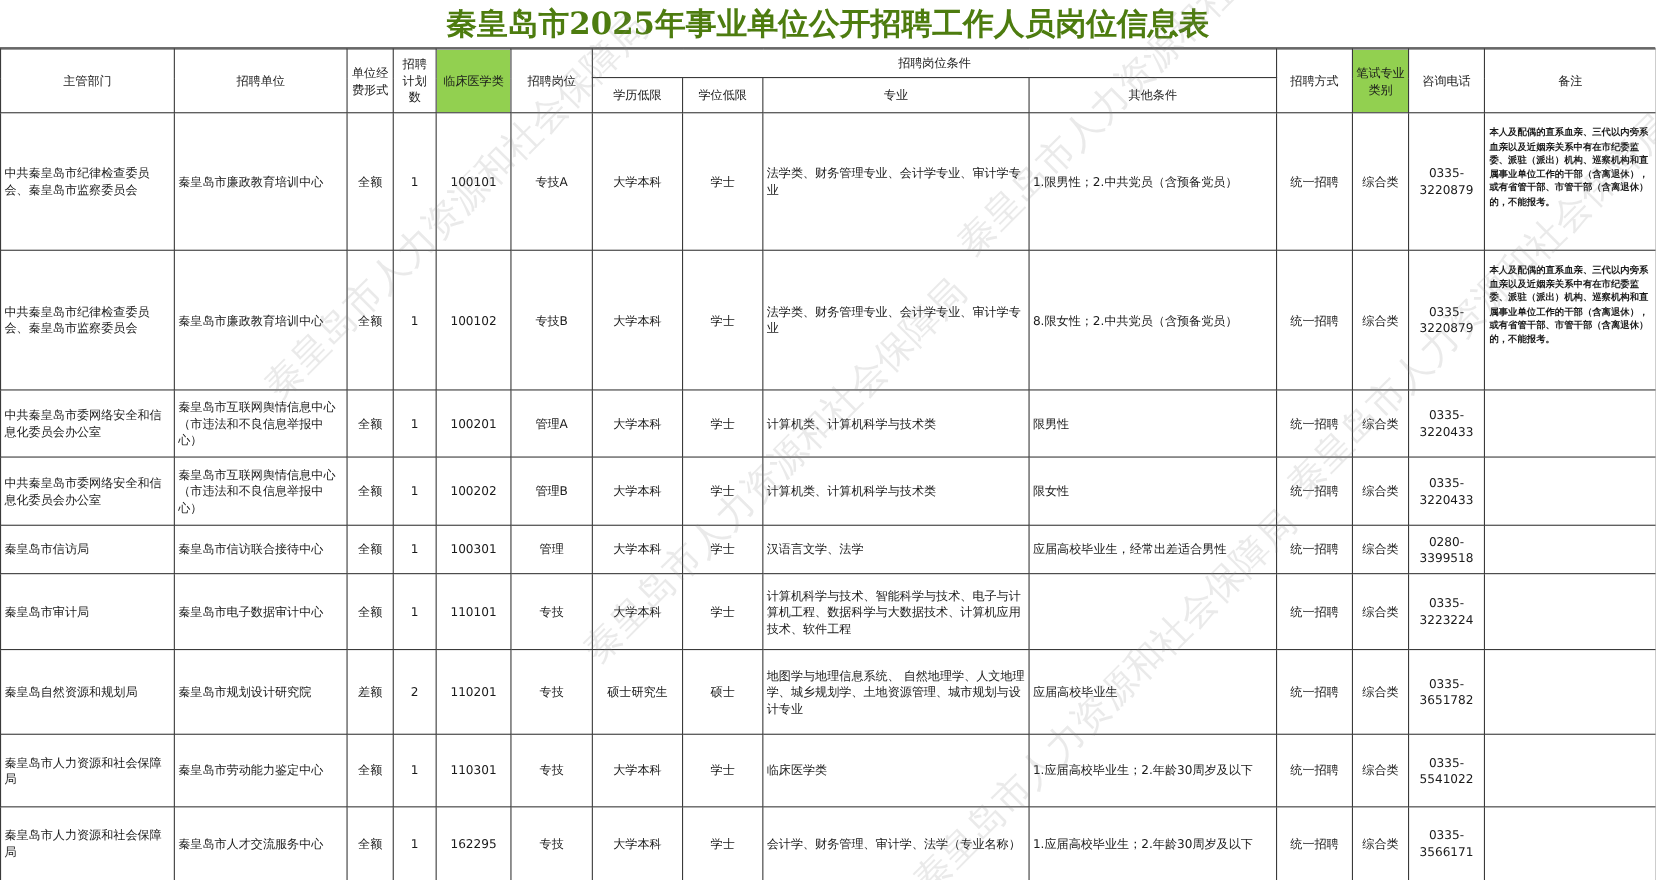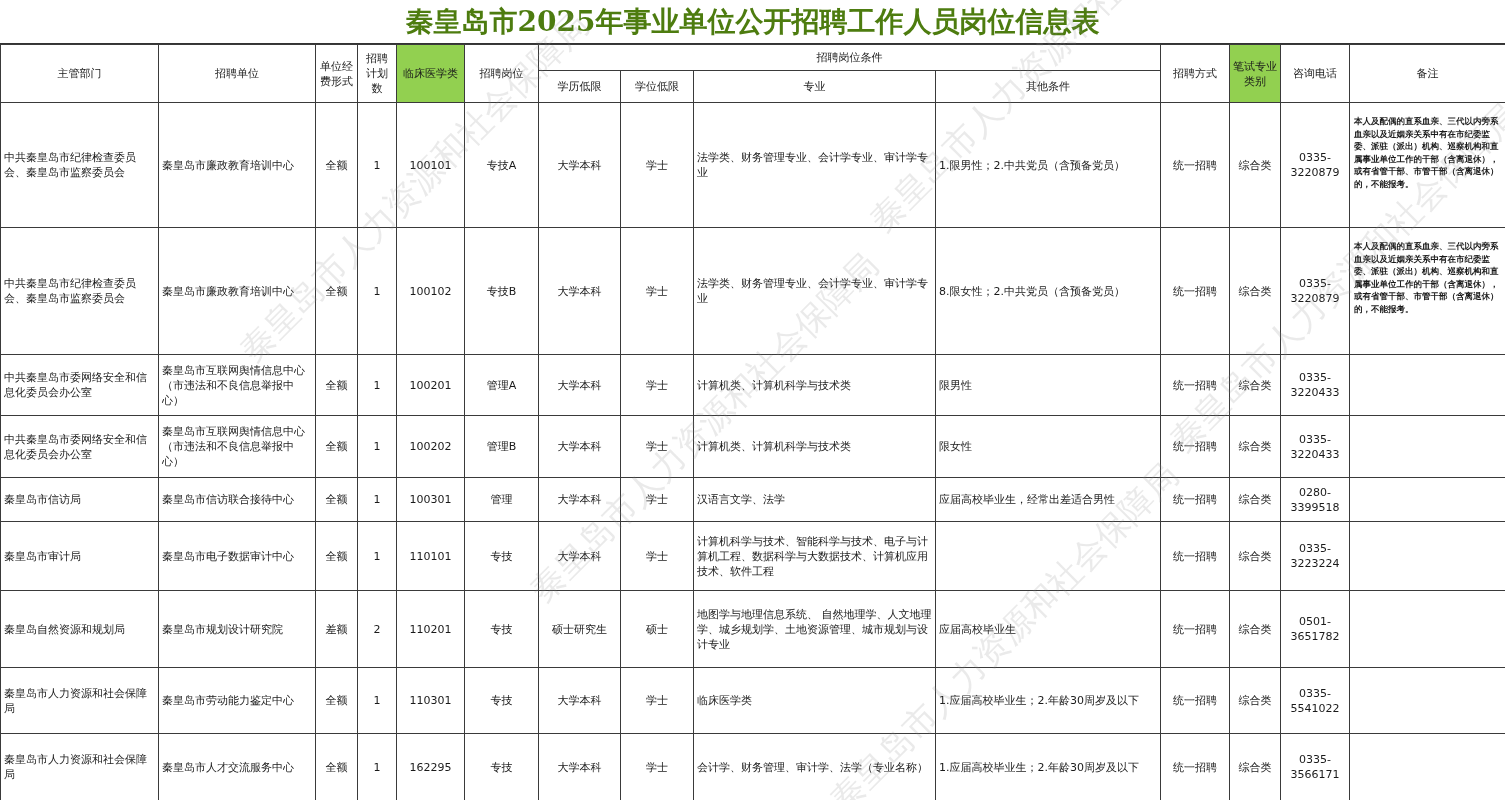--- a/index.html
+++ b/index.html
@@ -184,21 +184,21 @@
         <td class="c">差额</td>
         <td class="c">2</td>
         <td class="c">110201</td>
         <td class="c">专技</td>
         <td class="c">硕士研究生</td>
         <td class="c">硕士</td>
         <td class="l">地图学与地理信息系统、 自然地理学、人文地理学、城乡规划学、土地资源管理、城市规划与设计专业</td>
         <td class="l">应届高校毕业生</td>
         <td class="c">统一招聘</td>
         <td class="c">综合类</td>
-        <td class="c">0501-3651782</td>
+        <td class="c">0335-3651782</td>
         <td class="note">
           <span></span>
         </td>
       </tr>
       <tr style="height: 66px;">
         <td class="l">秦皇岛市人力资源和社会保障局</td>
         <td class="l">秦皇岛市劳动能力鉴定中心</td>
         <td class="c">全额</td>
         <td class="c">1</td>
         <td class="c">110301</td>

